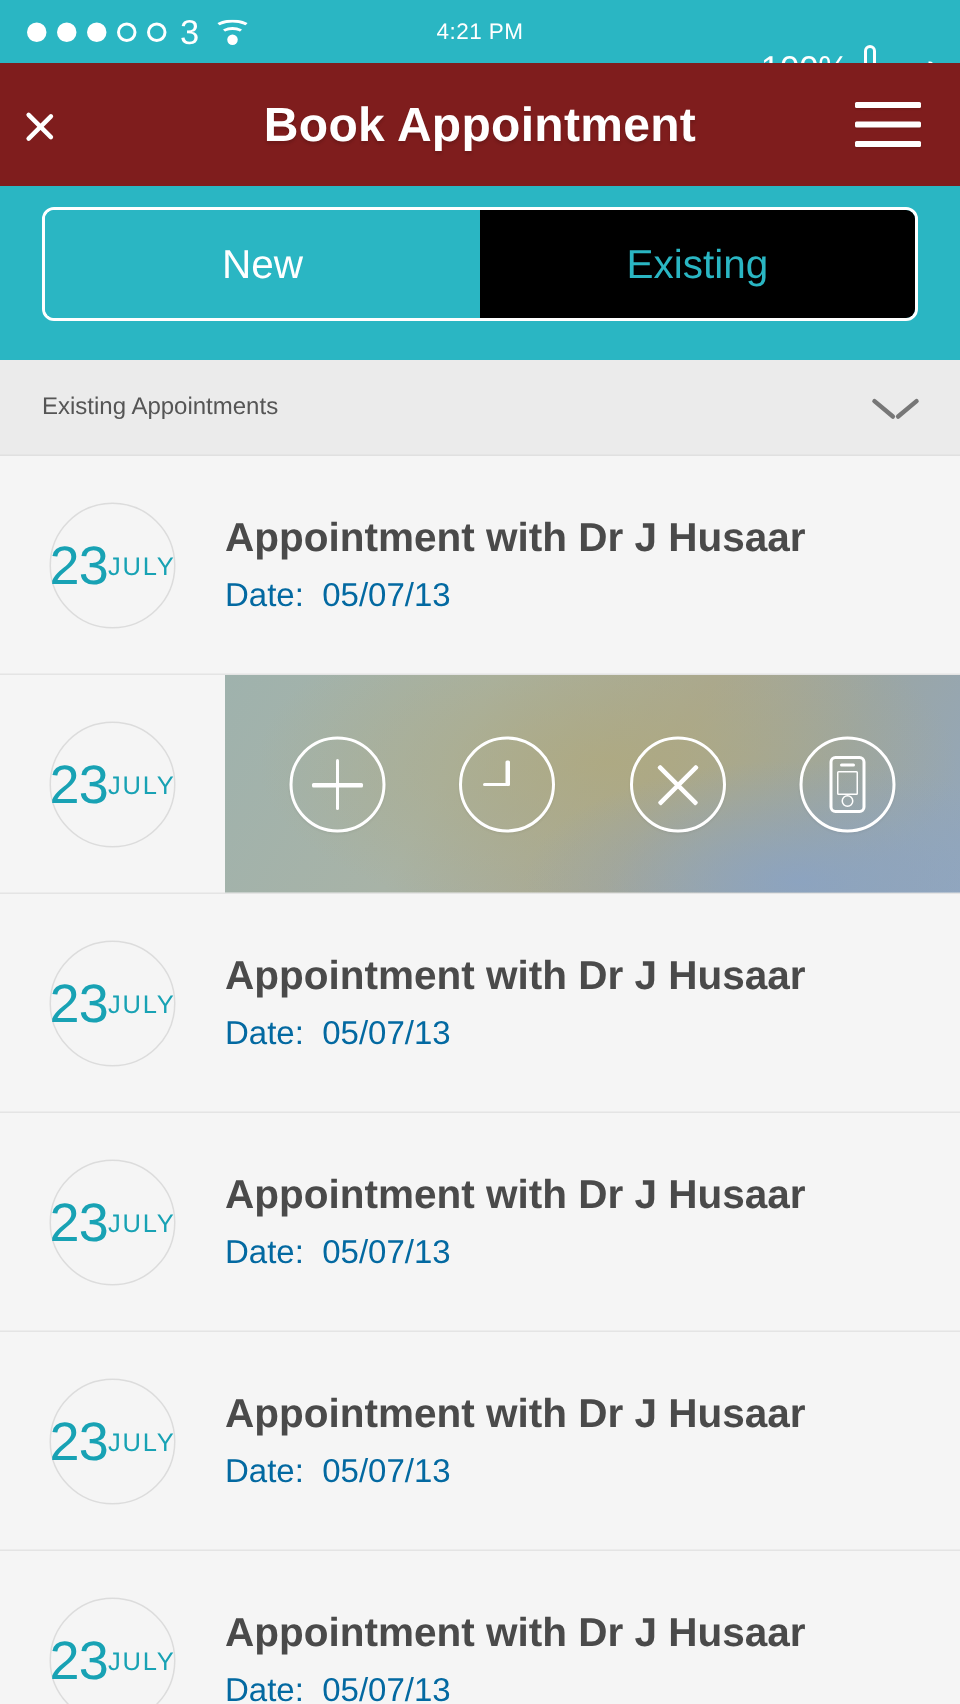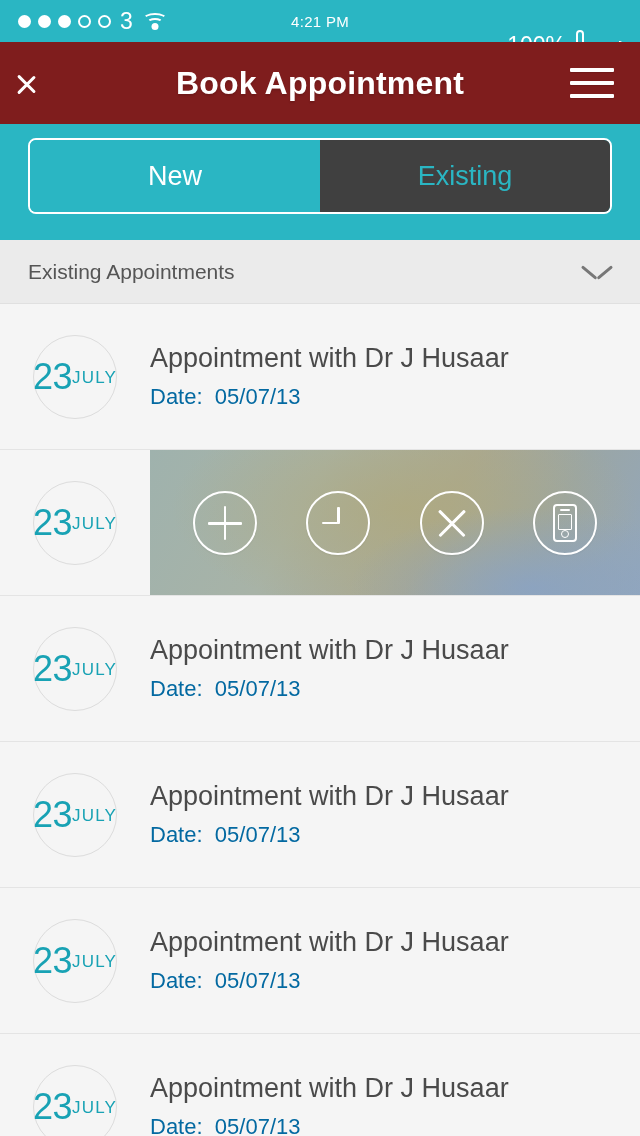--- a/index.html
+++ b/index.html
@@ -80,29 +80,29 @@
   .segwrap { background:#2ab6c3; padding:14px 28px 26px; }
   .segment {
     display:flex; height:76px;
     border:2px solid #fff; border-radius:8px; overflow:hidden;
   }
   .seg-btn {
     flex:1; display:flex; align-items:center; justify-content:center;
     font-size:27px; cursor:pointer;
   }
   .seg-btn.active { background:#2ab6c3; color:#fff; }
-  .seg-btn.inactive { background:#404040; color:#2ab6c3;text-align:center; }
+  .seg-btn.inactive { background:#000000; color:#2ab6c3;text-align:center; }
 
   
   .section-head {
     height:64px; background:#ebebeb;
     display:flex; align-items:center; padding:0 28px;
     border-bottom:1px solid #e0e0e0; cursor:pointer;
   }
-  .section-head .label { font-size:21px; color:#555; flex:1; }
+  .section-head .label { font-size:16px; color:#555; flex:1; }
   .chev-down { width:30px; height:18px; position:relative; }
   .chev-down::before, .chev-down::after {
     content:""; position:absolute; top:2px; width:19px; height:2.5px;
     background:#777; border-radius:2px;
   }
   .chev-down::before { left:0;  transform:rotate(40deg);  transform-origin:left center; }
   .chev-down::after  { right:0; transform:rotate(-40deg); transform-origin:right center; }
 
   
   .list { background:#f4f4f4; }
@@ -124,21 +124,21 @@
   }
   .badge-day {
     font-size:36px; color:#18a2b4; line-height:1;
     font-weight:300; letter-spacing:-.5px;
   }
   .badge-month {
     font-size:17px; color:#18a2b4; letter-spacing:1.2px;
     margin-top:3px; font-weight:300;
   }
   .row-body { flex:1; padding-right:20px; }
-  .row-title { font-size:27px; color:#4a4a4a; margin-bottom:10px; }
+  .row-title { font-size:27px; color:#4a4a4a; margin-bottom:10px;font-weight:bold; }
   .row-date  { font-size:22px; color:#0369a1; }
 
   
   .row.actions { background:#f5f5f5; }
   .action-panel {
     position:absolute; left:150px; top:0; right:0; bottom:0;
     background:
       radial-gradient(ellipse 60% 90% at 78% 95%, rgba(138,163,196,.85), rgba(138,163,196,0) 62%),
       radial-gradient(ellipse 70% 110% at 52% 40%, rgba(175,169,126,.80), rgba(175,169,126,0) 68%),
       linear-gradient(118deg, #9fb2ad 0%, #a8b3a7 32%, #a9a893 58%, #9aa6a6 78%, #93a7bc 100%);

